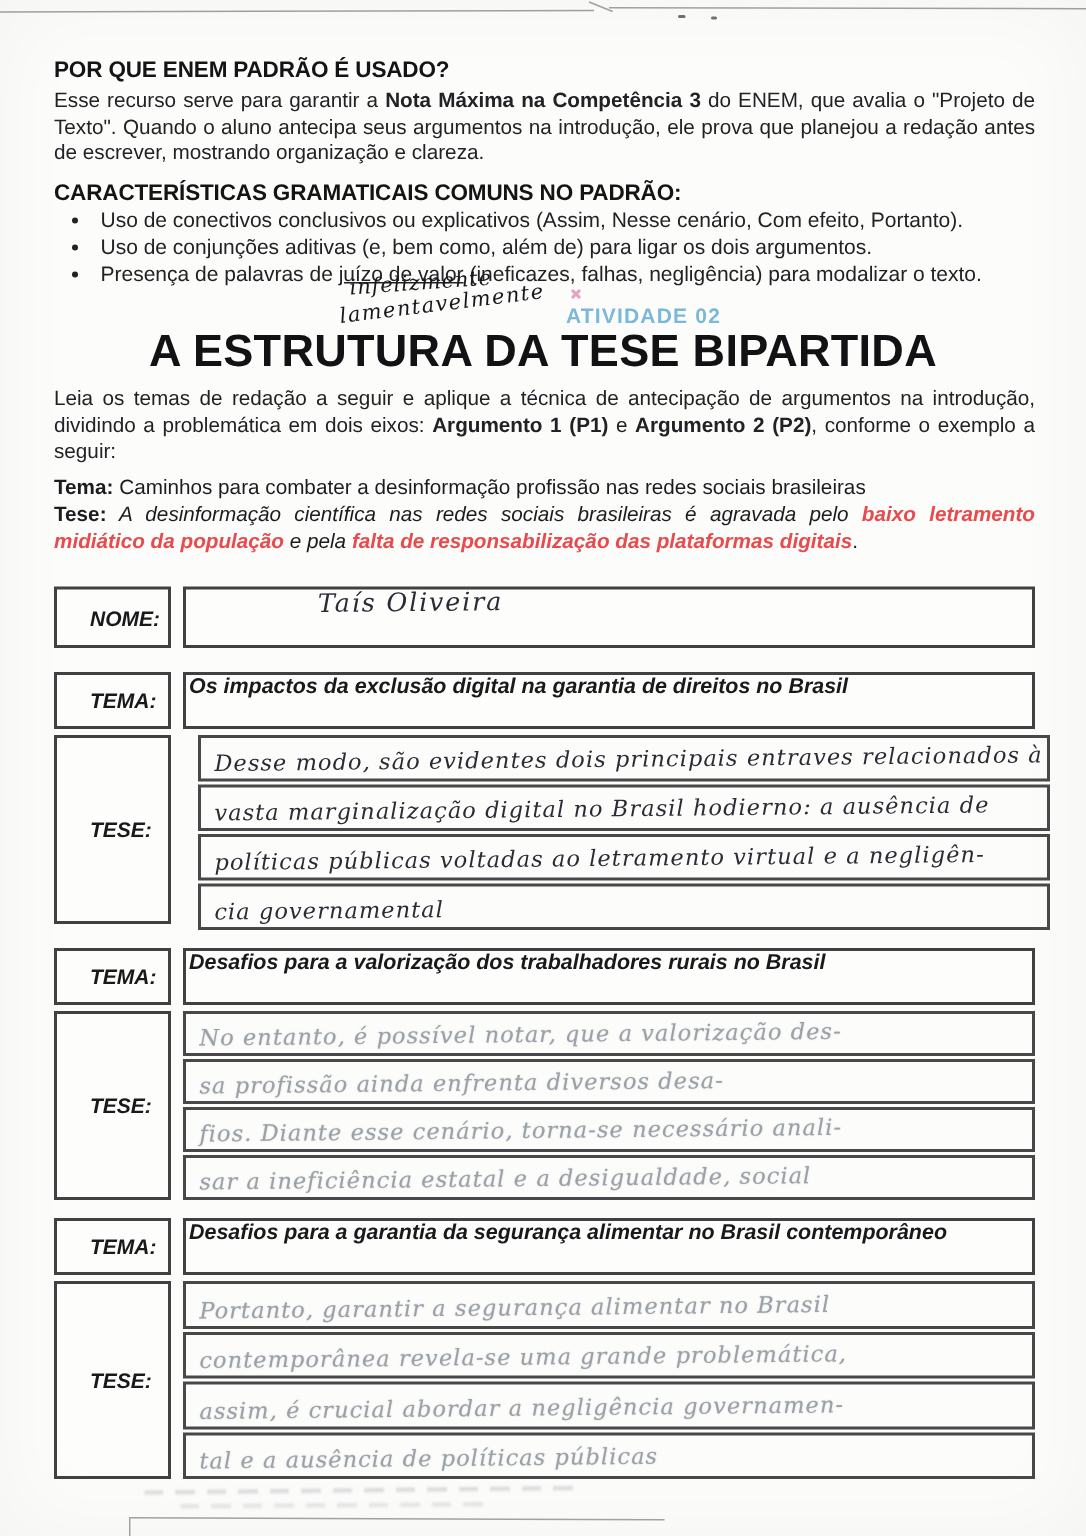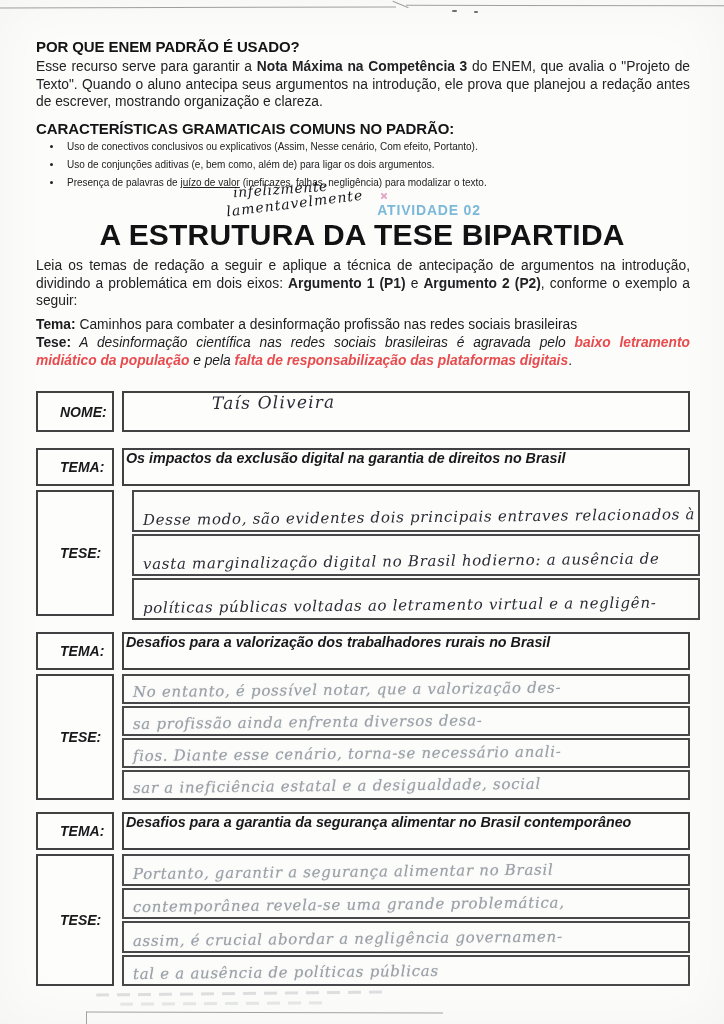--- a/index.html
+++ b/index.html
@@ -5,21 +5,21 @@
   html,body{margin:0;padding:0;background:#e9e9e7;}
   .page{
     position:relative;width:724px;height:1024px;margin:0 auto;
     background:#fcfcfa;overflow:hidden;color:#1c1c20;
     font-family:"Liberation Sans", sans-serif;
     box-shadow:inset 0 0 60px rgba(0,0,0,0.035);
   }
   .abs{position:absolute;}
   .h-bold{font-size:15px;font-weight:bold;margin:0;letter-spacing:-0.1px;color:#141416;}
   .body-text{font-size:13.8px;line-height:17.6px;margin:0;text-align:justify;color:#222226;}
-  ul.bullets{margin:0;padding-left:21px;font-size:10px;line-height:17.8px;color:#222226;}
+  ul.bullets{margin:0;padding-left:21px;font-size:14px;line-height:17.8px;color:#222226;}
   ul.bullets li{padding-left:4px;}
   .underlined{text-decoration:underline;}
   .badge{width:724px;text-align:center;font-weight:bold;font-size:14px;letter-spacing:0.8px;text-indent:42px;}
   .page-title{width:724px;text-align:center;font-weight:bold;font-size:30px;letter-spacing:0.2px;margin:0;color:#121214;}
   .red{font-weight:bold;font-style:italic;}
   .example-block{font-size:13.8px;line-height:18px;text-align:justify;}
   .label-cell{
     border:2px solid #414144;display:flex;align-items:center;padding-left:22px;
     font-weight:bold;font-style:italic;font-size:14px;background:rgba(255,255,255,0.4);
     box-sizing:border-box;color:#19191c;
@@ -118,20 +118,23 @@
   <div class="abs tese-lines" style="left:132px;top:490px;width:568px;height:130px;">
     <div class="tese-line-box">
         <span class="hw hw-pen tese-hw">Desse modo, são evidentes dois principais entraves relacionados à</span>
       </div>
     <div class="tese-line-box">
         <span class="hw hw-pen tese-hw">vasta marginalização digital no Brasil hodierno: a ausência de</span>
       </div>
     <div class="tese-line-box">
         <span class="hw hw-pen tese-hw">políticas públicas voltadas ao letramento virtual e a negligên-</span>
       </div>
+    <div class="tese-line-box">
+        <span class="hw hw-pen tese-hw">cia governamental</span>
+      </div>
   </div>
 
   <div class="abs label-cell" style="left:36px;top:632px;width:78px;height:38px;">
       <span>TEMA:</span>
     </div>
   <div class="abs content-cell tema-content" style="left:122px;top:632px;width:568px;height:38px;">
       <span>Desafios para a valorização dos trabalhadores rurais no Brasil</span>
     </div>
   <div class="abs label-cell" style="left:36px;top:674px;width:78px;height:126px;">
       <span>TESE:</span>

